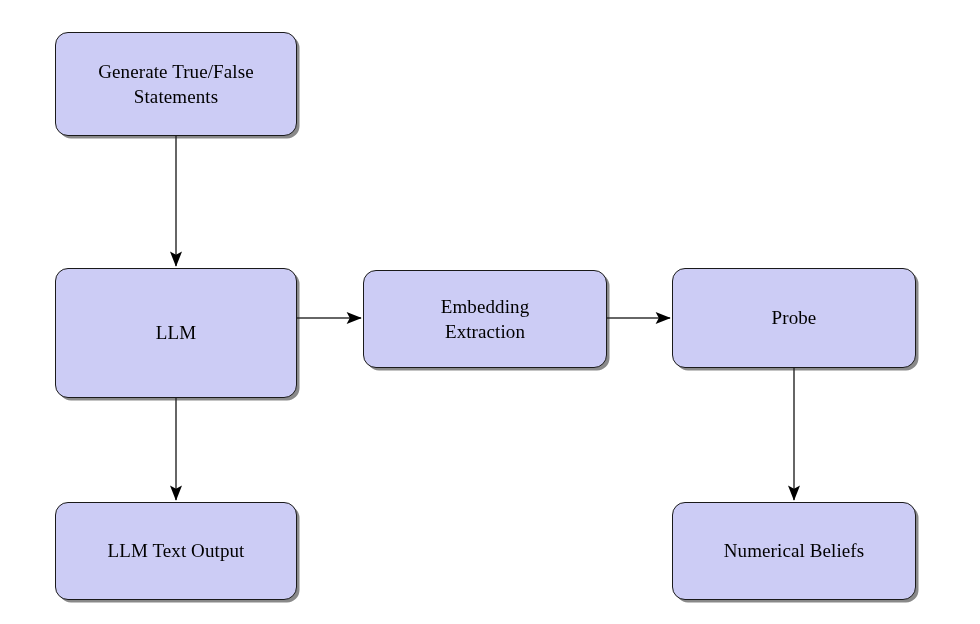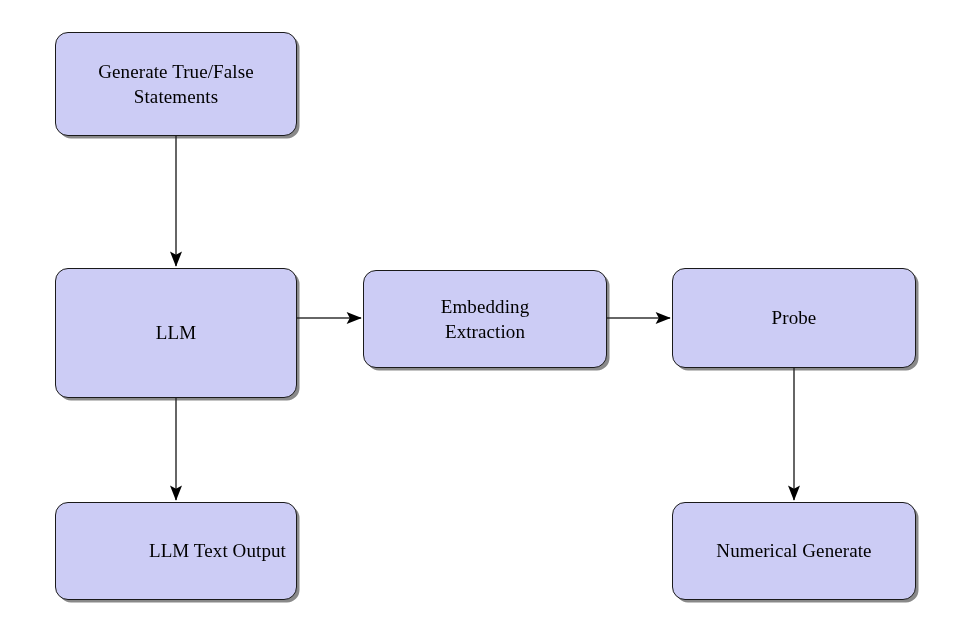--- a/index.html
+++ b/index.html
@@ -34,21 +34,21 @@
     border-radius: 13px;
     box-shadow: 3px 3px 0 -0.5px rgba(40,40,40,0.55);
     display: flex;
     align-items: center;
     justify-content: center;
     text-align: center;
     color: #000000;
     font-size: 19px;
     line-height: 1.32;
     letter-spacing: 0.1px;
-    padding: 4px 10px;
+    padding: 4px 1px;
     z-index: 2;
   }
   .node-label {
     display: block;
     white-space: pre-line;
   }
 </style>
 </head>
 <body>
 
@@ -83,21 +83,21 @@
 
   <div class="node" style="left:363px; top:270px; width:244px; height:98px;">
     <span class="node-label">Embedding
 Extraction</span>
   </div>
 
   <div class="node" style="left:672px; top:268px; width:244px; height:100px;">
     <span class="node-label">Probe</span>
   </div>
 
-  <div class="node" style="left:55px; top:502px; width:242px; height:98px;justify-content:flex-end;">
+  <div class="node" style="left:55px; top:502px; width:242px; height:98px;">
     <span class="node-label">LLM Text Output</span>
   </div>
 
   <div class="node" style="left:672px; top:502px; width:244px; height:98px;">
-    <span class="node-label">Numerical Generate</span>
+    <span class="node-label">Numerical Beliefs</span>
   </div>
 
 </div>
 
 </body></html>

